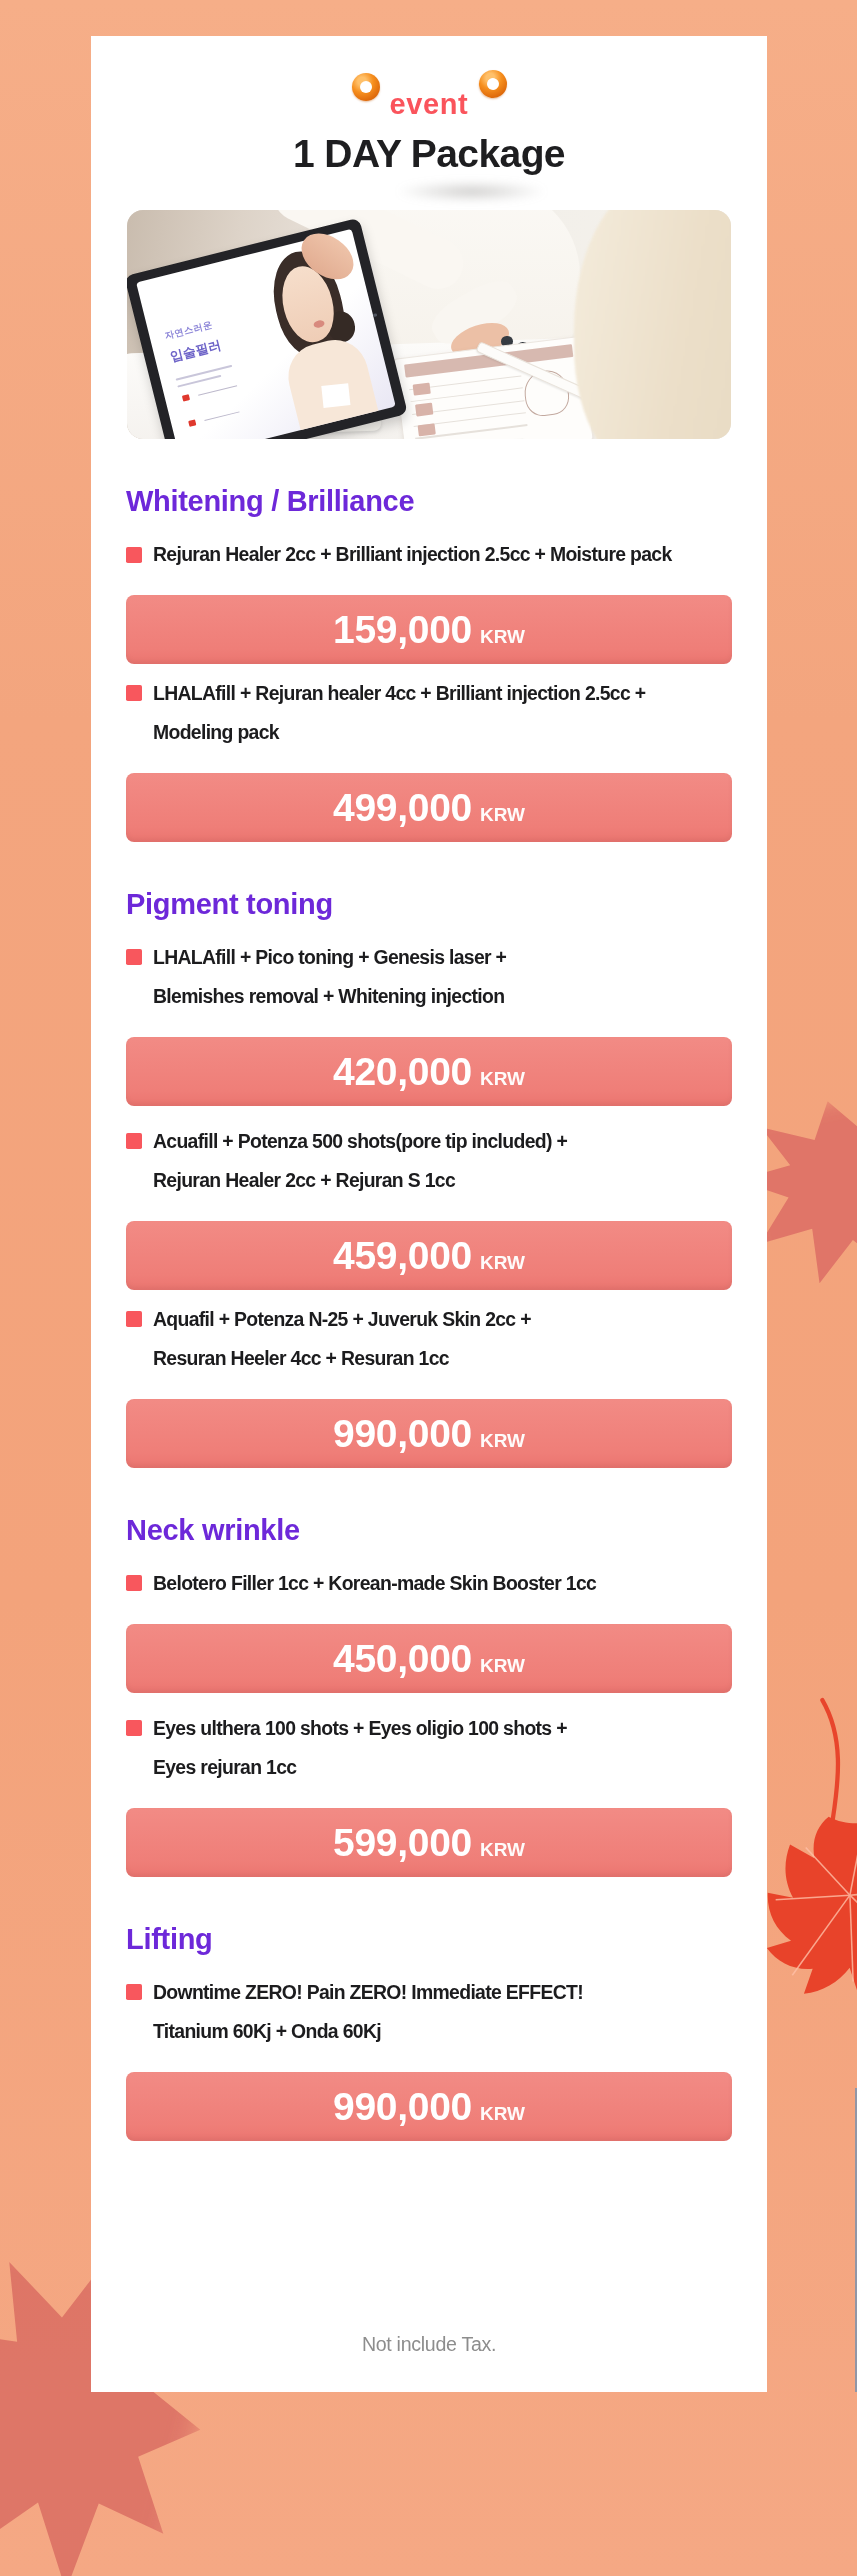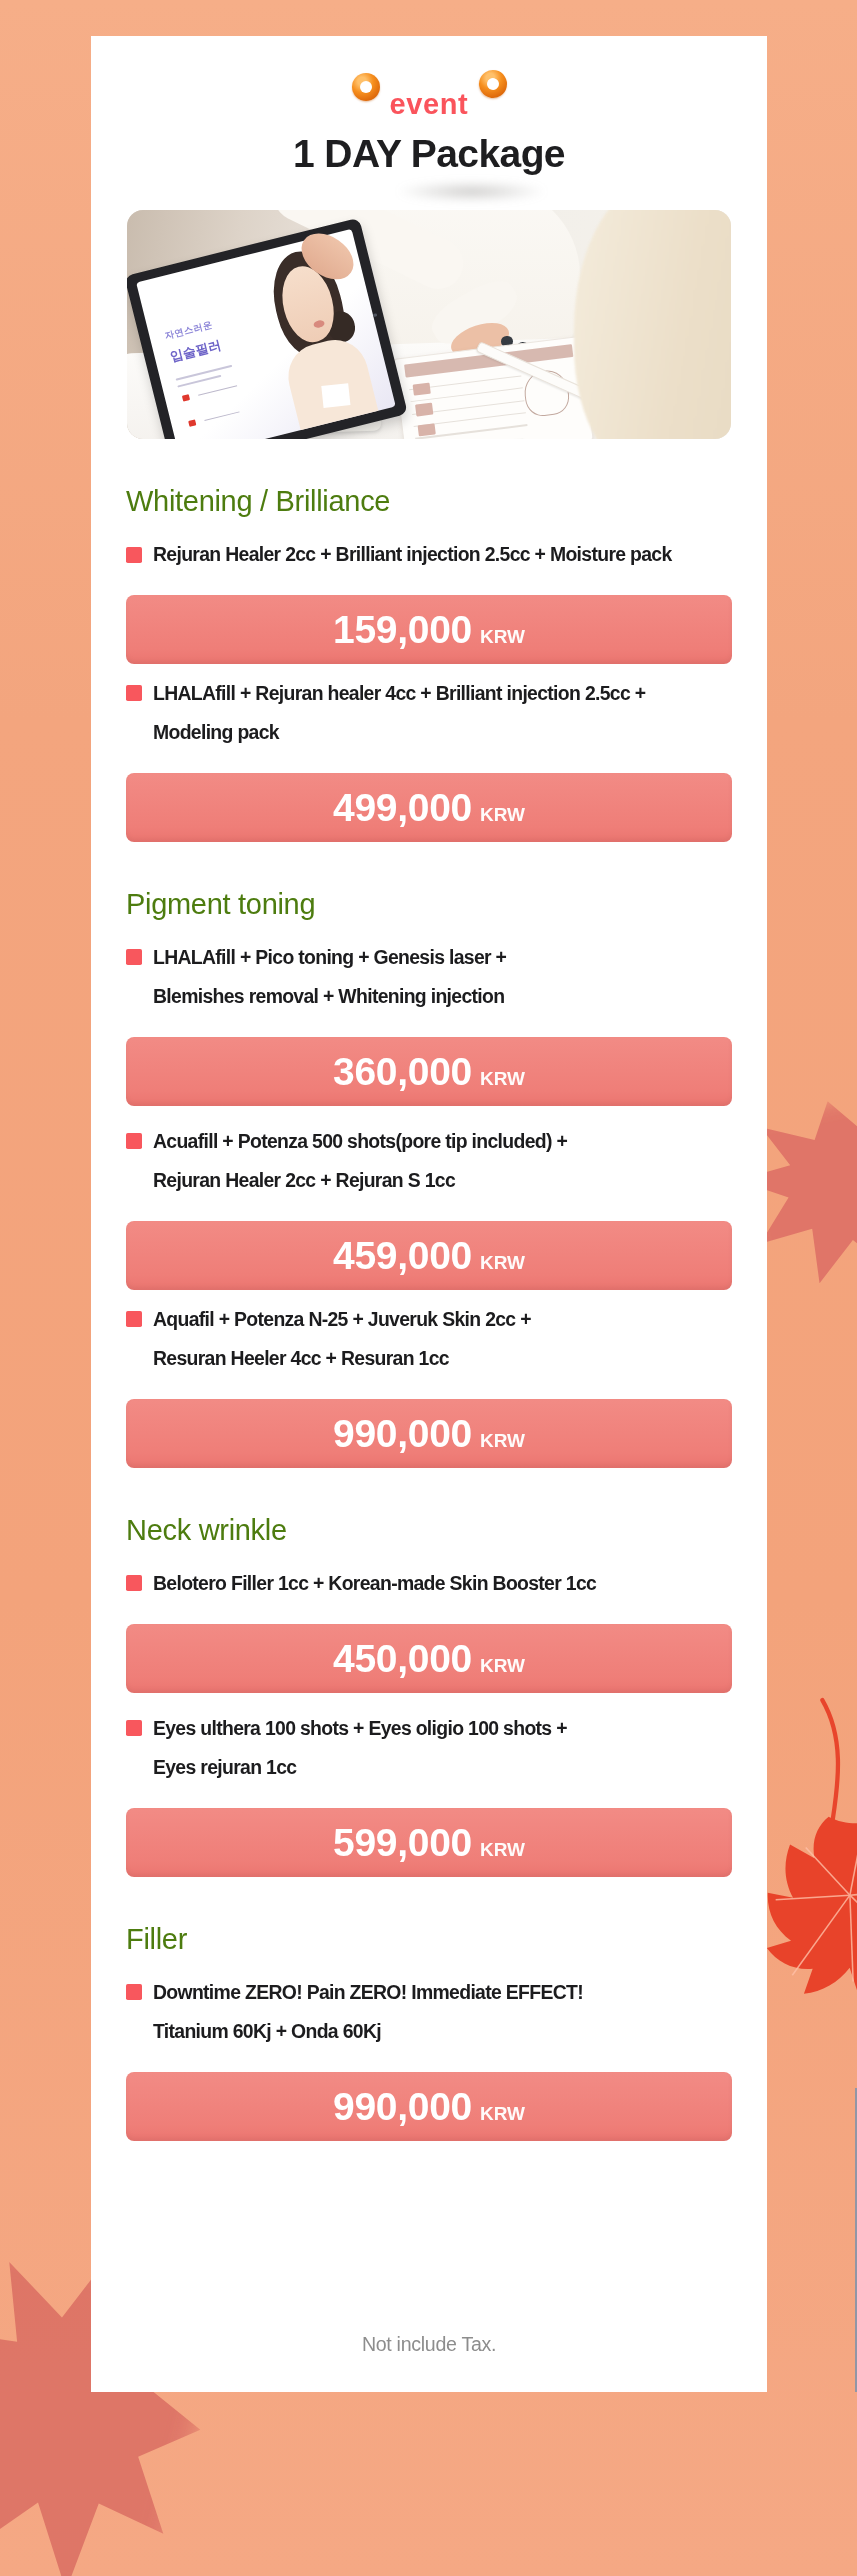--- a/index.html
+++ b/index.html
@@ -91,22 +91,22 @@
   .scr-body{right:8%;top:56%;width:36%;height:46%;background:#f7e7d8;border-radius:40% 40% 0 0;}
   .scr-strap{right:19%;top:80%;width:12%;height:12%;background:#ffffff;transform:rotate(8deg);}
   .tab-cam{right:2.5%;top:48%;width:3.7px;height:3.7px;background:#515660;border-radius:50%;}
   .ph-hand-top{left:28.5%;top:12%;width:9.5%;height:17%;border-radius:50%;transform:rotate(35deg);
     background:linear-gradient(180deg,#eec3a9,#e2ad92);}
   .ph-patient{left:74%;top:-14%;width:32%;height:132%;filter:blur(1.2px);
     background:linear-gradient(100deg,#f4ecdc 0%,#ecdfc9 55%,#e7dac2 100%);
     border-radius:46% 0 0 42% / 50% 0 0 44%;}
 
   
-  .section h2{margin:44px 0 0;font-size:29px;line-height:36px;font-weight:400;
-    color:#4d7c0f;letter-spacing:-0.3px;}
+  .section h2{margin:44px 0 0;font-size:29px;line-height:36px;font-weight:700;
+    color:#6d28d9;letter-spacing:-0.3px;}
   .item{display:flex;margin-top:16px;}
   .bullet{flex:none;width:16px;height:16px;background:#f8575d;border-radius:1.8px;margin:11.6px 11px 0 0;}
   .item-text{font-size:20px;line-height:39px;font-weight:700;color:#1c1c1e;letter-spacing:-0.7px;
     transform:scaleX(.97);transform-origin:left top;white-space:nowrap;}
   .price-btn{margin-top:21px;height:69px;border-radius:8px;text-align:center;line-height:69px;
     background:linear-gradient(180deg,#f28b85 0%,#ef7e78 78%,#eb7570 100%);
     box-shadow:inset 0 -3.1px 4.9px rgba(0,0,0,.05);cursor:pointer;}
   .price-btn + .item{margin-top:9.8px;}
   .price{font-size:39px;font-weight:800;color:#ffffff;letter-spacing:-0.3px;}
   .krw{font-size:19px;font-weight:700;color:#ffffff;margin-left:8px;opacity:.97;}
@@ -225,21 +225,21 @@
     <div class="section">
       <h2>Pigment toning</h2>
       <div class="item">
         <span class="bullet"></span>
         <div class="item-text">
           <div>LHALAfill + Pico toning + Genesis laser +</div>
           <div>Blemishes removal + Whitening injection</div>
         </div>
       </div>
       <div class="price-btn">
-        <span class="price">360,000</span><span class="krw">KRW</span>
+        <span class="price">420,000</span><span class="krw">KRW</span>
       </div>
     </div>
 
     <div class="section">
       <div class="item">
         <span class="bullet"></span>
         <div class="item-text">
           <div>Acuafill + Potenza 500 shots(pore tip included) +</div>
           <div>Rejuran Healer 2cc + Rejuran S 1cc</div>
         </div>
@@ -279,21 +279,21 @@
           <div>Eyes ulthera 100 shots + Eyes oligio 100 shots +</div>
           <div>Eyes rejuran 1cc</div>
         </div>
       </div>
       <div class="price-btn">
         <span class="price">599,000</span><span class="krw">KRW</span>
       </div>
     </div>
 
     <div class="section">
-      <h2>Filler</h2>
+      <h2>Lifting</h2>
       <div class="item">
         <span class="bullet"></span>
         <div class="item-text">
           <div>Downtime ZERO! Pain ZERO! Immediate EFFECT!</div>
           <div>Titanium 60Kj + Onda 60Kj</div>
         </div>
       </div>
       <div class="price-btn">
         <span class="price">990,000</span><span class="krw">KRW</span>
       </div>

